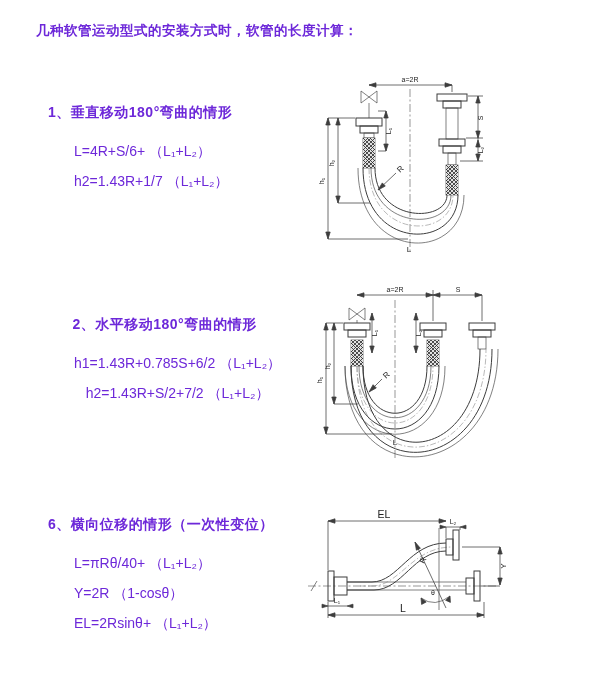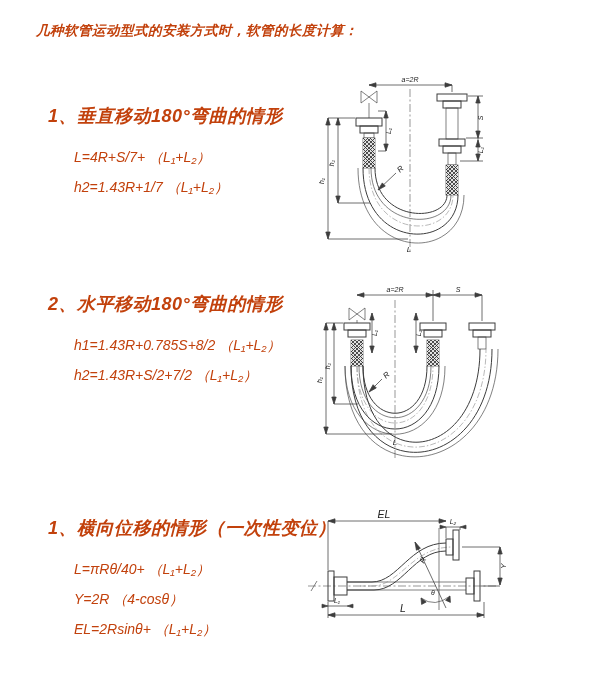--- a/index.html
+++ b/index.html
@@ -1,21 +1,21 @@
 <!DOCTYPE html>
 <html><head>
 <meta charset="utf-8">
 <style>
   html,body{margin:0;padding:0;}
   .screen{position:relative;width:512px;height:675px;background:#ffffff;overflow:hidden;
-    font-family:"Liberation Sans","DejaVu Sans",sans-serif;color:#c2410c;font-style:italic;}
+    font-family:"Liberation Sans","DejaVu Sans",sans-serif;color:#6d28d9;}
   .doc-title{position:absolute;left:36px;top:22px;font-size:13.5px;letter-spacing:.5px;font-weight:600;}
   .section{position:absolute;left:48px;}
-  .sec1{top:104px;} .sec2{top:292px;} .sec3{top:516px;}
-  .sec-heading{font-size:18px;font-weight:600;letter-spacing:.5px;margin-bottom:14px;}
+  .sec1{top:104px;} .sec2{top:316px;text-align:center;} .sec3{top:516px;}
+  .sec-heading{font-size:14px;font-weight:600;letter-spacing:.5px;margin-bottom:14px;}
   .flines{padding-left:26px;}
   .fline{font-size:14px;line-height:30px;white-space:nowrap;}
   .diagram{position:absolute;}
   .d1{left:312px;top:73px;width:280px;height:198px;}
   .d2{left:312px;top:282px;width:285px;height:198px;}
   .d3{left:300px;top:498px;width:300px;height:162px;}
   .diagram svg{position:absolute;left:0;top:0;}
   .hatch{position:absolute;background-color:#e2e2e2;
     background-image:repeating-linear-gradient(45deg,rgba(50,50,50,.85) 0 .8px,transparent .8px 2.6px),
                      repeating-linear-gradient(-45deg,rgba(50,50,50,.85) 0 .8px,transparent .8px 2.6px);}
@@ -34,38 +34,38 @@
 </head>
 <body>
 
 <div class="screen">
 
   <div class="doc-title">几种软管运动型式的安装方式时，软管的长度计算：</div>
 
   <div class="section sec1">
     <div class="sec-heading">1、垂直移动180°弯曲的情形</div>
     <div class="flines">
-      <div class="fline">L=4R+S/7+ （L₁+L₂）</div>
+      <div class="fline">L=4R+S/6+ （L₁+L₂）</div>
       <div class="fline">h2=1.43R+1/7 （L₁+L₂）</div>
     </div>
   </div>
 
   <div class="section sec2">
     <div class="sec-heading">2、水平移动180°弯曲的情形</div>
     <div class="flines">
-      <div class="fline">h1=1.43R+0.785S+8/2 （L₁+L₂）</div>
+      <div class="fline">h1=1.43R+0.785S+6/2 （L₁+L₂）</div>
       <div class="fline">h2=1.43R+S/2+7/2 （L₁+L₂）</div>
     </div>
   </div>
 
   <div class="section sec3">
-    <div class="sec-heading">1、横向位移的情形（一次性变位）</div>
+    <div class="sec-heading">6、横向位移的情形（一次性变位）</div>
     <div class="flines">
       <div class="fline">L=πRθ/40+ （L₁+L₂）</div>
-      <div class="fline">Y=2R （4-cosθ）</div>
+      <div class="fline">Y=2R （1-cosθ）</div>
       <div class="fline">EL=2Rsinθ+ （L₁+L₂）</div>
     </div>
   </div>
 
   <div class="diagram d1">
     <svg width="280" height="198" viewBox="0 0 280 198">
       <path class="cl" d="M98,16 V180"></path>
 
       <g>
         <polygon class="thin" points="49,18 49,30 57,24"></polygon>

